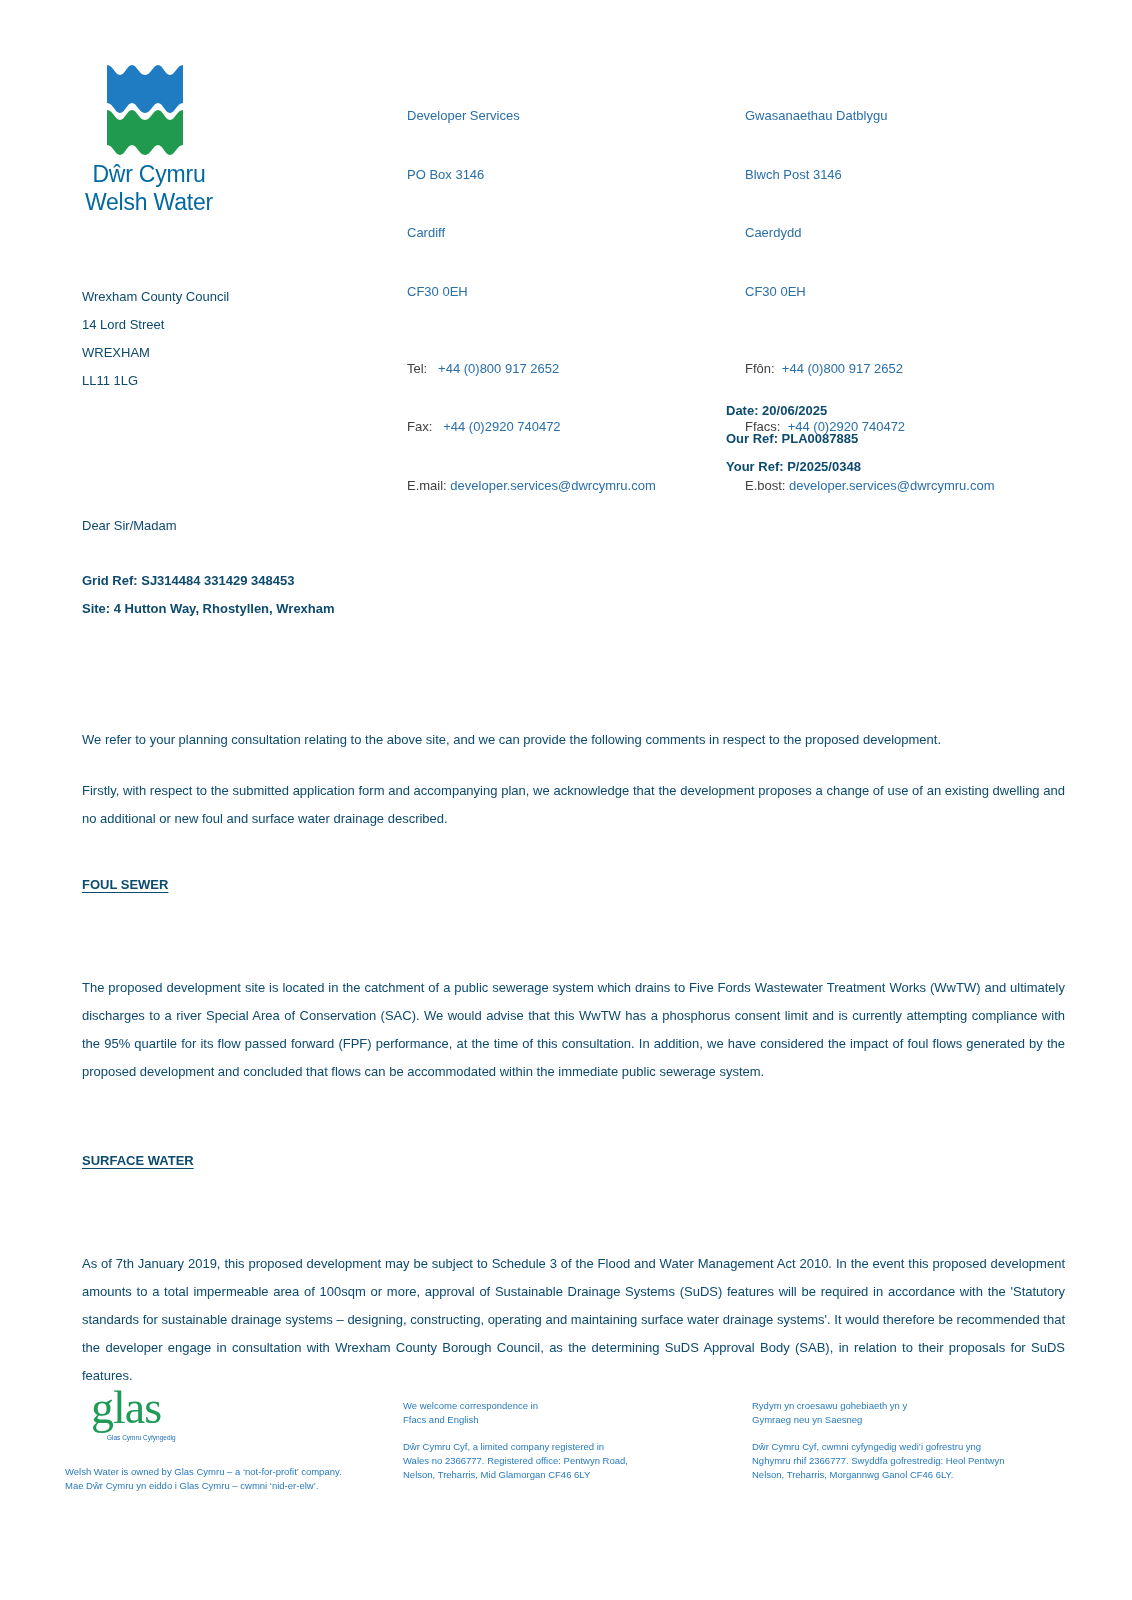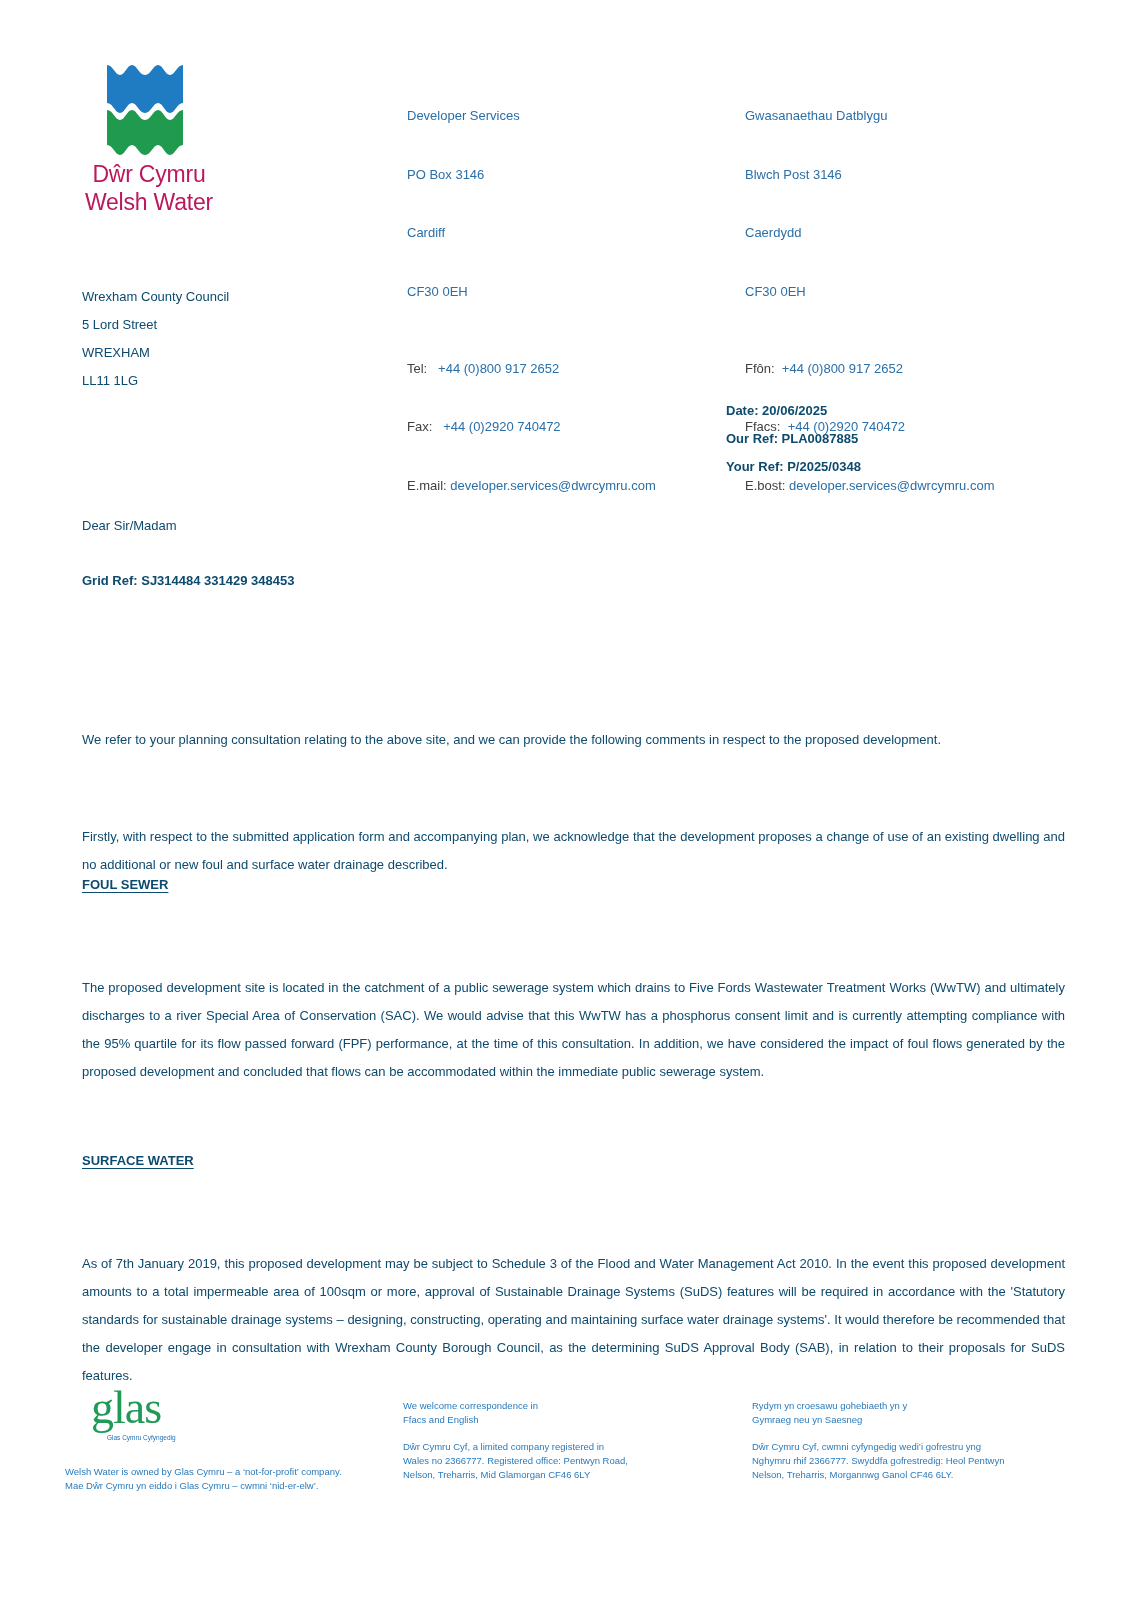--- a/index.html
+++ b/index.html
@@ -27,21 +27,21 @@
     .logo svg {
       position: absolute;
       left: 33px;
       top: 3px;
     }
     .logo-text {
       position: absolute;
       left: 0;
       width: 150px;
       text-align: center;
-      color: #be185d;
+      color: #0369a1;
       font-size: 23px;
       line-height: 28px;
       letter-spacing: -0.2px;
     }
     .logo-text.l1 { top: 98px; }
     .logo-text.l2 { top: 126px; }
 
     
     .contact {
       font-size: 13px;
@@ -79,21 +79,21 @@
     }
     .subject .line { display: block; white-space: nowrap; }
 
     .para {
       left: 82px;
       width: 983px;
       text-align: justify;
       margin-top: 48px;
     }
     .p1 { top: 678px; }
-    .p2 { top: 775px; }
+    .p2 { top: 729px; }
     .heading {
       left: 82px;
       font-weight: bold;
       text-decoration: underline;
       text-underline-offset: 3px;
     }
     .h-foul { top: 871px; }
     .p3 { top: 926px; }
     .h-surface { top: 1147px; }
     .p4 { top: 1202px; }
@@ -186,35 +186,36 @@
     <span>+44 (0)2920 740472</span>
   </span>
   <span class="line">
     <span class="lbl">E.bost:</span>
     <span>developer.services@dwrcymru.com</span>
   </span>
 </div>
 
 <div class="abs body-text recipient">
   <span class="line">Wrexham County Council</span>
-  <span class="line">5 Lord Street</span>
+  <span class="line">14 Lord Street</span>
   <span class="line">WREXHAM</span>
   <span class="line">LL11 1LG</span>
 </div>
 
 <div class="abs body-text refs">
   <span class="line">Date: 20/06/2025</span>
   <span class="line">Our Ref: PLA0087885</span>
   <span class="line">Your Ref: P/2025/0348</span>
 </div>
 
 <div class="abs body-text salutation">Dear Sir/Madam</div>
 
 <div class="abs body-text subject">
   <span class="line">Grid Ref: SJ314484 331429 348453</span>
+  <span class="line">Site: 4 Hutton Way, Rhostyllen, Wrexham</span>
 </div>
 
 <div class="abs body-text para p1">We refer to your planning consultation relating to the above site, and we can provide the following comments in respect to the proposed development.</div>
 <div class="abs body-text para p2">Firstly, with respect to the submitted application form and accompanying plan, we acknowledge that the development proposes a change of use of an existing dwelling and no additional or new foul and surface water drainage described.</div>
 
 <div class="abs body-text heading h-foul">FOUL SEWER</div>
 <div class="abs body-text para p3">The proposed development site is located in the catchment of a public sewerage system which drains to Five Fords Wastewater Treatment Works (WwTW) and ultimately discharges to a river Special Area of Conservation (SAC). We would advise that this WwTW has a phosphorus consent limit and is currently attempting compliance with the 95% quartile for its flow passed forward (FPF) performance, at the time of this consultation. In addition, we have considered the impact of foul flows generated by the proposed development and concluded that flows can be accommodated within the immediate public sewerage system.</div>
 
 <div class="abs body-text heading h-surface">SURFACE WATER</div>
 <div class="abs body-text para p4">As of 7th January 2019, this proposed development may be subject to Schedule 3 of the Flood and Water Management Act 2010. In the event this proposed development amounts to a total impermeable area of 100sqm or more, approval of Sustainable Drainage Systems (SuDS) features will be required in accordance with the 'Statutory standards for sustainable drainage systems – designing, constructing, operating and maintaining surface water drainage systems'. It would therefore be recommended that the developer engage in consultation with Wrexham County Borough Council, as the determining SuDS Approval Body (SAB), in relation to their proposals for SuDS features.</div>

